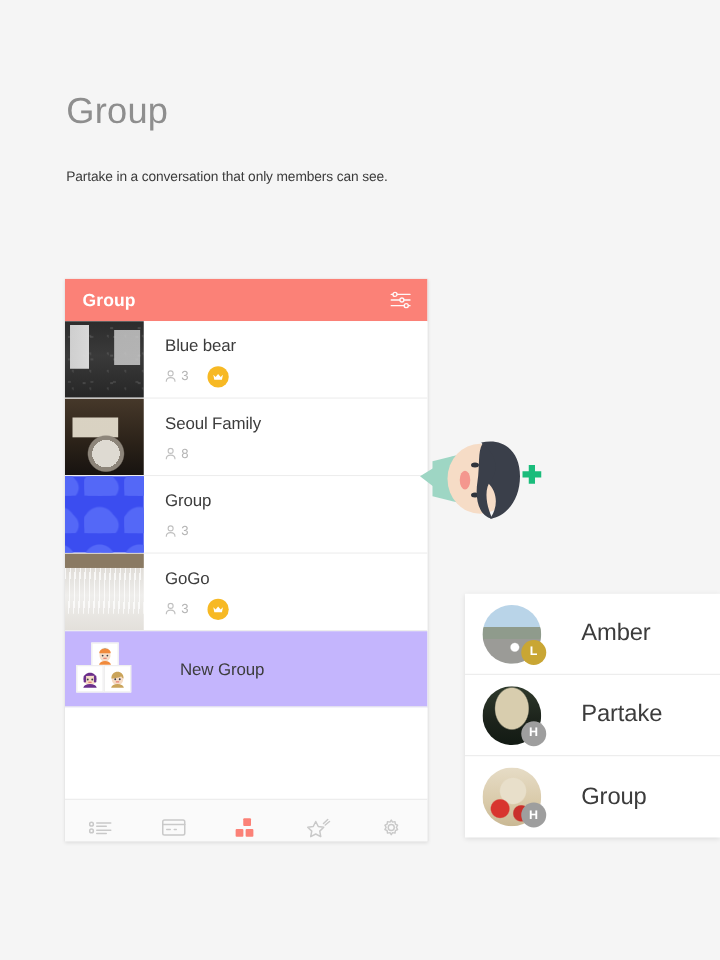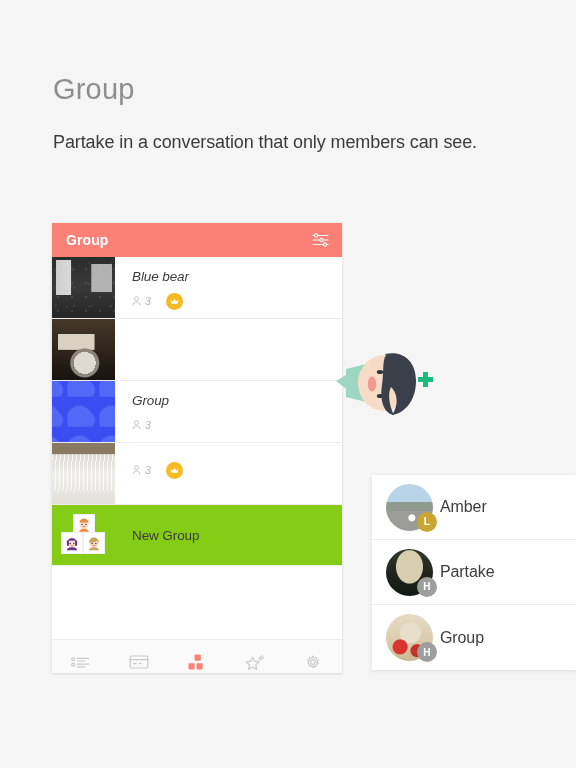--- a/index.html
+++ b/index.html
@@ -25,21 +25,21 @@
   }
   .page-title {
     font-size: 29px;
     color: #8e8e8e;
     font-weight: 400;
     letter-spacing: 0.2px;
     line-height: 34px;
     margin: 0;
   }
   .page-subtitle {
-    font-size: 18px;
+    font-size: 11px;
     color: #3b3b3b;
     font-weight: 400;
     line-height: 22px;
     margin: 0;
     padding-top: 25px;
     letter-spacing: -0.1px;
   }
 
   
   .app-card {
@@ -83,21 +83,20 @@
     width: 63px;
     flex: 0 0 63px;
     background-size: cover;
     background-position: center;
     position: relative;
   }
   .group-info {
     flex: 1;
     padding: 11px 0 0 17px;
     box-sizing: border-box;
-    font-style: italic;
   }
   .group-name {
     font-size: 13.5px;
     color: #3c3c3c;
     line-height: 17px;
     letter-spacing: -0.1px;
   }
   .group-meta {
     display: flex;
     align-items: center;
@@ -165,21 +164,22 @@
     background-position: 0 0, 0 22%, 0 0;
     background-repeat: no-repeat;
   }
 
   
   .newgroup-row {
     display: flex;
     align-items: center;
     height: 60px;
     border-bottom: 1px solid #ededed;
-    background: #84cc16;
+    background: #c4b5fd;
+    gap: 12px;
   }
   .newgroup-avatars {
     width: 63px;
     flex: 0 0 63px;
     height: 60px;
     position: relative;
   }
   .mini-ava {
     position: absolute;
     background: #fff;
@@ -290,22 +290,22 @@
     border-radius: 50%;
     color: #ffffff;
     font-size: 10px;
     font-weight: 700;
     display: flex;
     align-items: center;
     justify-content: center;
     letter-spacing: 0.2px;
   }
   .contact-name {
-    padding-left: 7px;
-    font-size: 16px;
+    padding-left: 32px;
+    font-size: 19px;
     color: #3c3c3c;
     letter-spacing: -0.1px;
   }
 </style>
 </head>
 <body>
 
 <div class="page-head">
   <h1 class="page-title">Group</h1>
   <p class="page-subtitle">Partake in a conversation that only members can see.</p>
@@ -345,20 +345,32 @@
             <svg class="crown-icon" viewBox="0 0 10 8" fill="#ffffff">
               <path d="M0.6 2.1l2.1 2 2.3-2.7 2.3 2.7 2.1-2 -0.9 4.6H1.5z"></path>
             </svg>
           </span>
         </div>
       </div>
     </div>
 
     <div class="group-row">
       <div class="group-thumb thumb-camera"></div>
+      <div class="group-info">
+        <div class="group-name">Seoul Family</div>
+        <div class="group-meta">
+          <span>
+            <svg class="person-icon" viewBox="0 0 9 10" fill="none" stroke="#c0c0c0" stroke-width="0.9">
+              <circle cx="4.5" cy="2.7" r="2"></circle>
+              <path d="M1 9.3c0-2 1.6-3.2 3.5-3.2S8 7.3 8 9.3"></path>
+            </svg>
+          </span>
+          <span class="member-count">8</span>
+        </div>
+      </div>
     </div>
 
     <div class="group-row">
       <div class="group-thumb thumb-clouds"></div>
       <div class="group-info">
         <div class="group-name">Group</div>
         <div class="group-meta">
           <span>
             <svg class="person-icon" viewBox="0 0 9 10" fill="none" stroke="#c0c0c0" stroke-width="0.9">
               <circle cx="4.5" cy="2.7" r="2"></circle>
@@ -366,20 +378,21 @@
             </svg>
           </span>
           <span class="member-count">3</span>
         </div>
       </div>
     </div>
 
     <div class="group-row">
       <div class="group-thumb thumb-interior"></div>
       <div class="group-info">
+        <div class="group-name">GoGo</div>
         <div class="group-meta">
           <span>
             <svg class="person-icon" viewBox="0 0 9 10" fill="none" stroke="#c0c0c0" stroke-width="0.9">
               <circle cx="4.5" cy="2.7" r="2"></circle>
               <path d="M1 9.3c0-2 1.6-3.2 3.5-3.2S8 7.3 8 9.3"></path>
             </svg>
           </span>
           <span class="member-count">3</span>
           <span class="crown-badge">
             <svg class="crown-icon" viewBox="0 0 10 8" fill="#ffffff">

